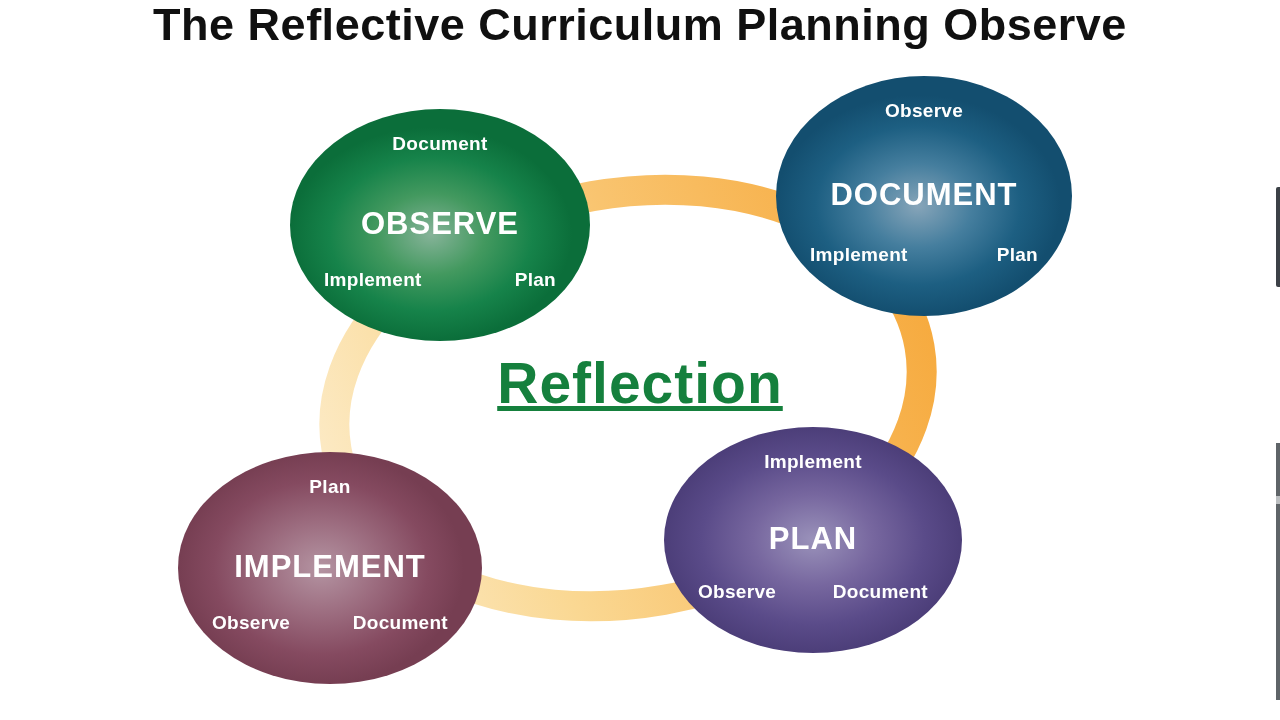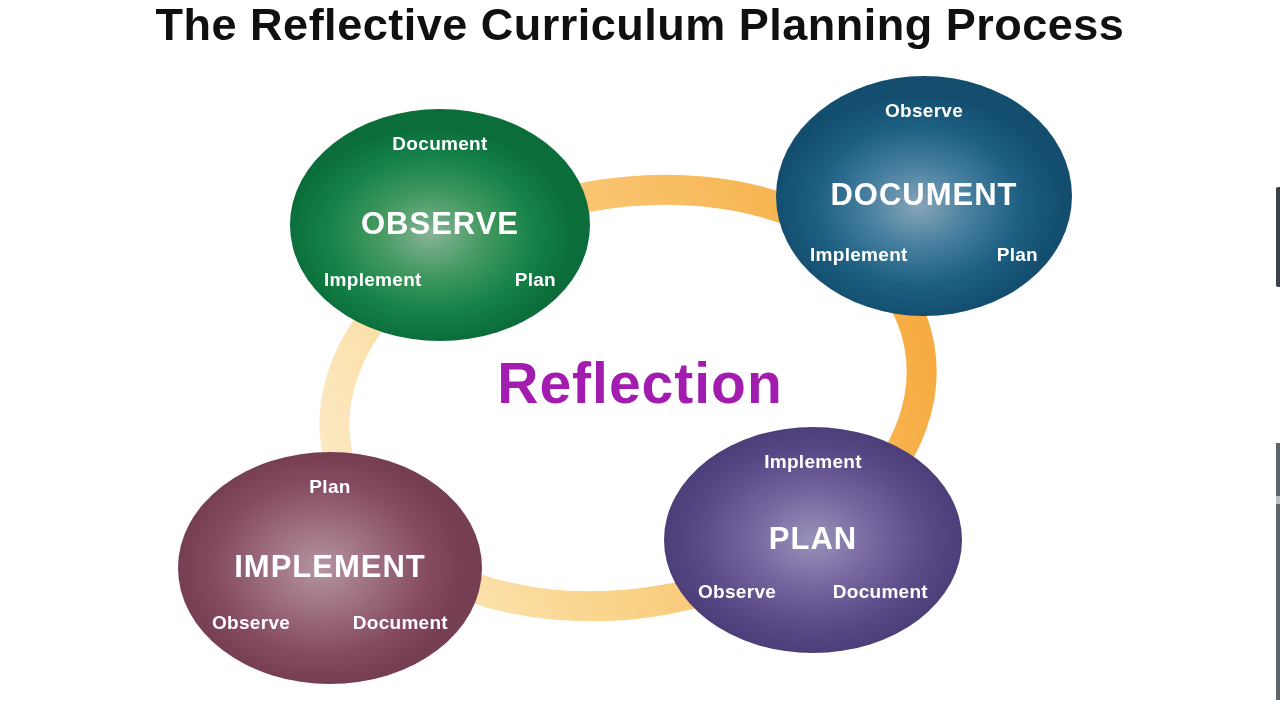--- a/index.html
+++ b/index.html
@@ -45,21 +45,21 @@
     background:radial-gradient(closest-side at 50% 50%,
       #9a92ba 0%, #77679f 40%, #5a4b89 75%, #4c3e79 100%);
   }
   .bubble-implement {
     left:178px; top:452px; width:304px; height:232px;
     background:radial-gradient(closest-side at 47% 50%,
       #b494a2 0%, #9c6c7f 40%, #854a60 75%, #763e52 100%);
   }
   .reflection {
     position:absolute; top:350px; left:0; width:100%; text-align:center;
-    font-size:57px; font-weight:bold; color:#a21caf; letter-spacing:1px; z-index:3;
+    font-size:57px; font-weight:bold; color:#15803d; letter-spacing:1px; z-index:3;text-decoration:underline;
   }
   .edge-bar-1 {
     position:absolute; right:0; top:187px; width:4px; height:100px;
     background:#3c4147; border-radius:2px 0 0 2px; z-index:5;
   }
   .edge-bar-2 {
     position:absolute; right:0; top:443px; width:4px; height:257px;
     background:#5f6468; z-index:5;
   }
   .edge-notch {
@@ -77,21 +77,21 @@
       <linearGradient id="ringGrad" gradientUnits="userSpaceOnUse" x1="950" y1="330" x2="330" y2="450">
         <stop offset="0" stop-color="#F6A93C"></stop>
         <stop offset="0.45" stop-color="#F9C46F"></stop>
         <stop offset="0.72" stop-color="#FAD893"></stop>
         <stop offset="1" stop-color="#FCE9C2"></stop>
       </linearGradient>
     </defs>
     <ellipse cx="628" cy="398" rx="296" ry="205" fill="none" stroke="url(#ringGrad)" stroke-width="30" transform="rotate(-10 628 398)"></ellipse>
   </svg>
 
-  <h1 class="title">The Reflective Curriculum Planning Process</h1>
+  <h1 class="title">The Reflective Curriculum Planning Observe</h1>
 
   <div class="bubble bubble-observe">
     <div class="lt">Document</div>
     <div class="lm">OBSERVE</div>
     <div class="lb">
       <span>Implement</span>
       <span>Plan</span>
     </div>
   </div>
 

